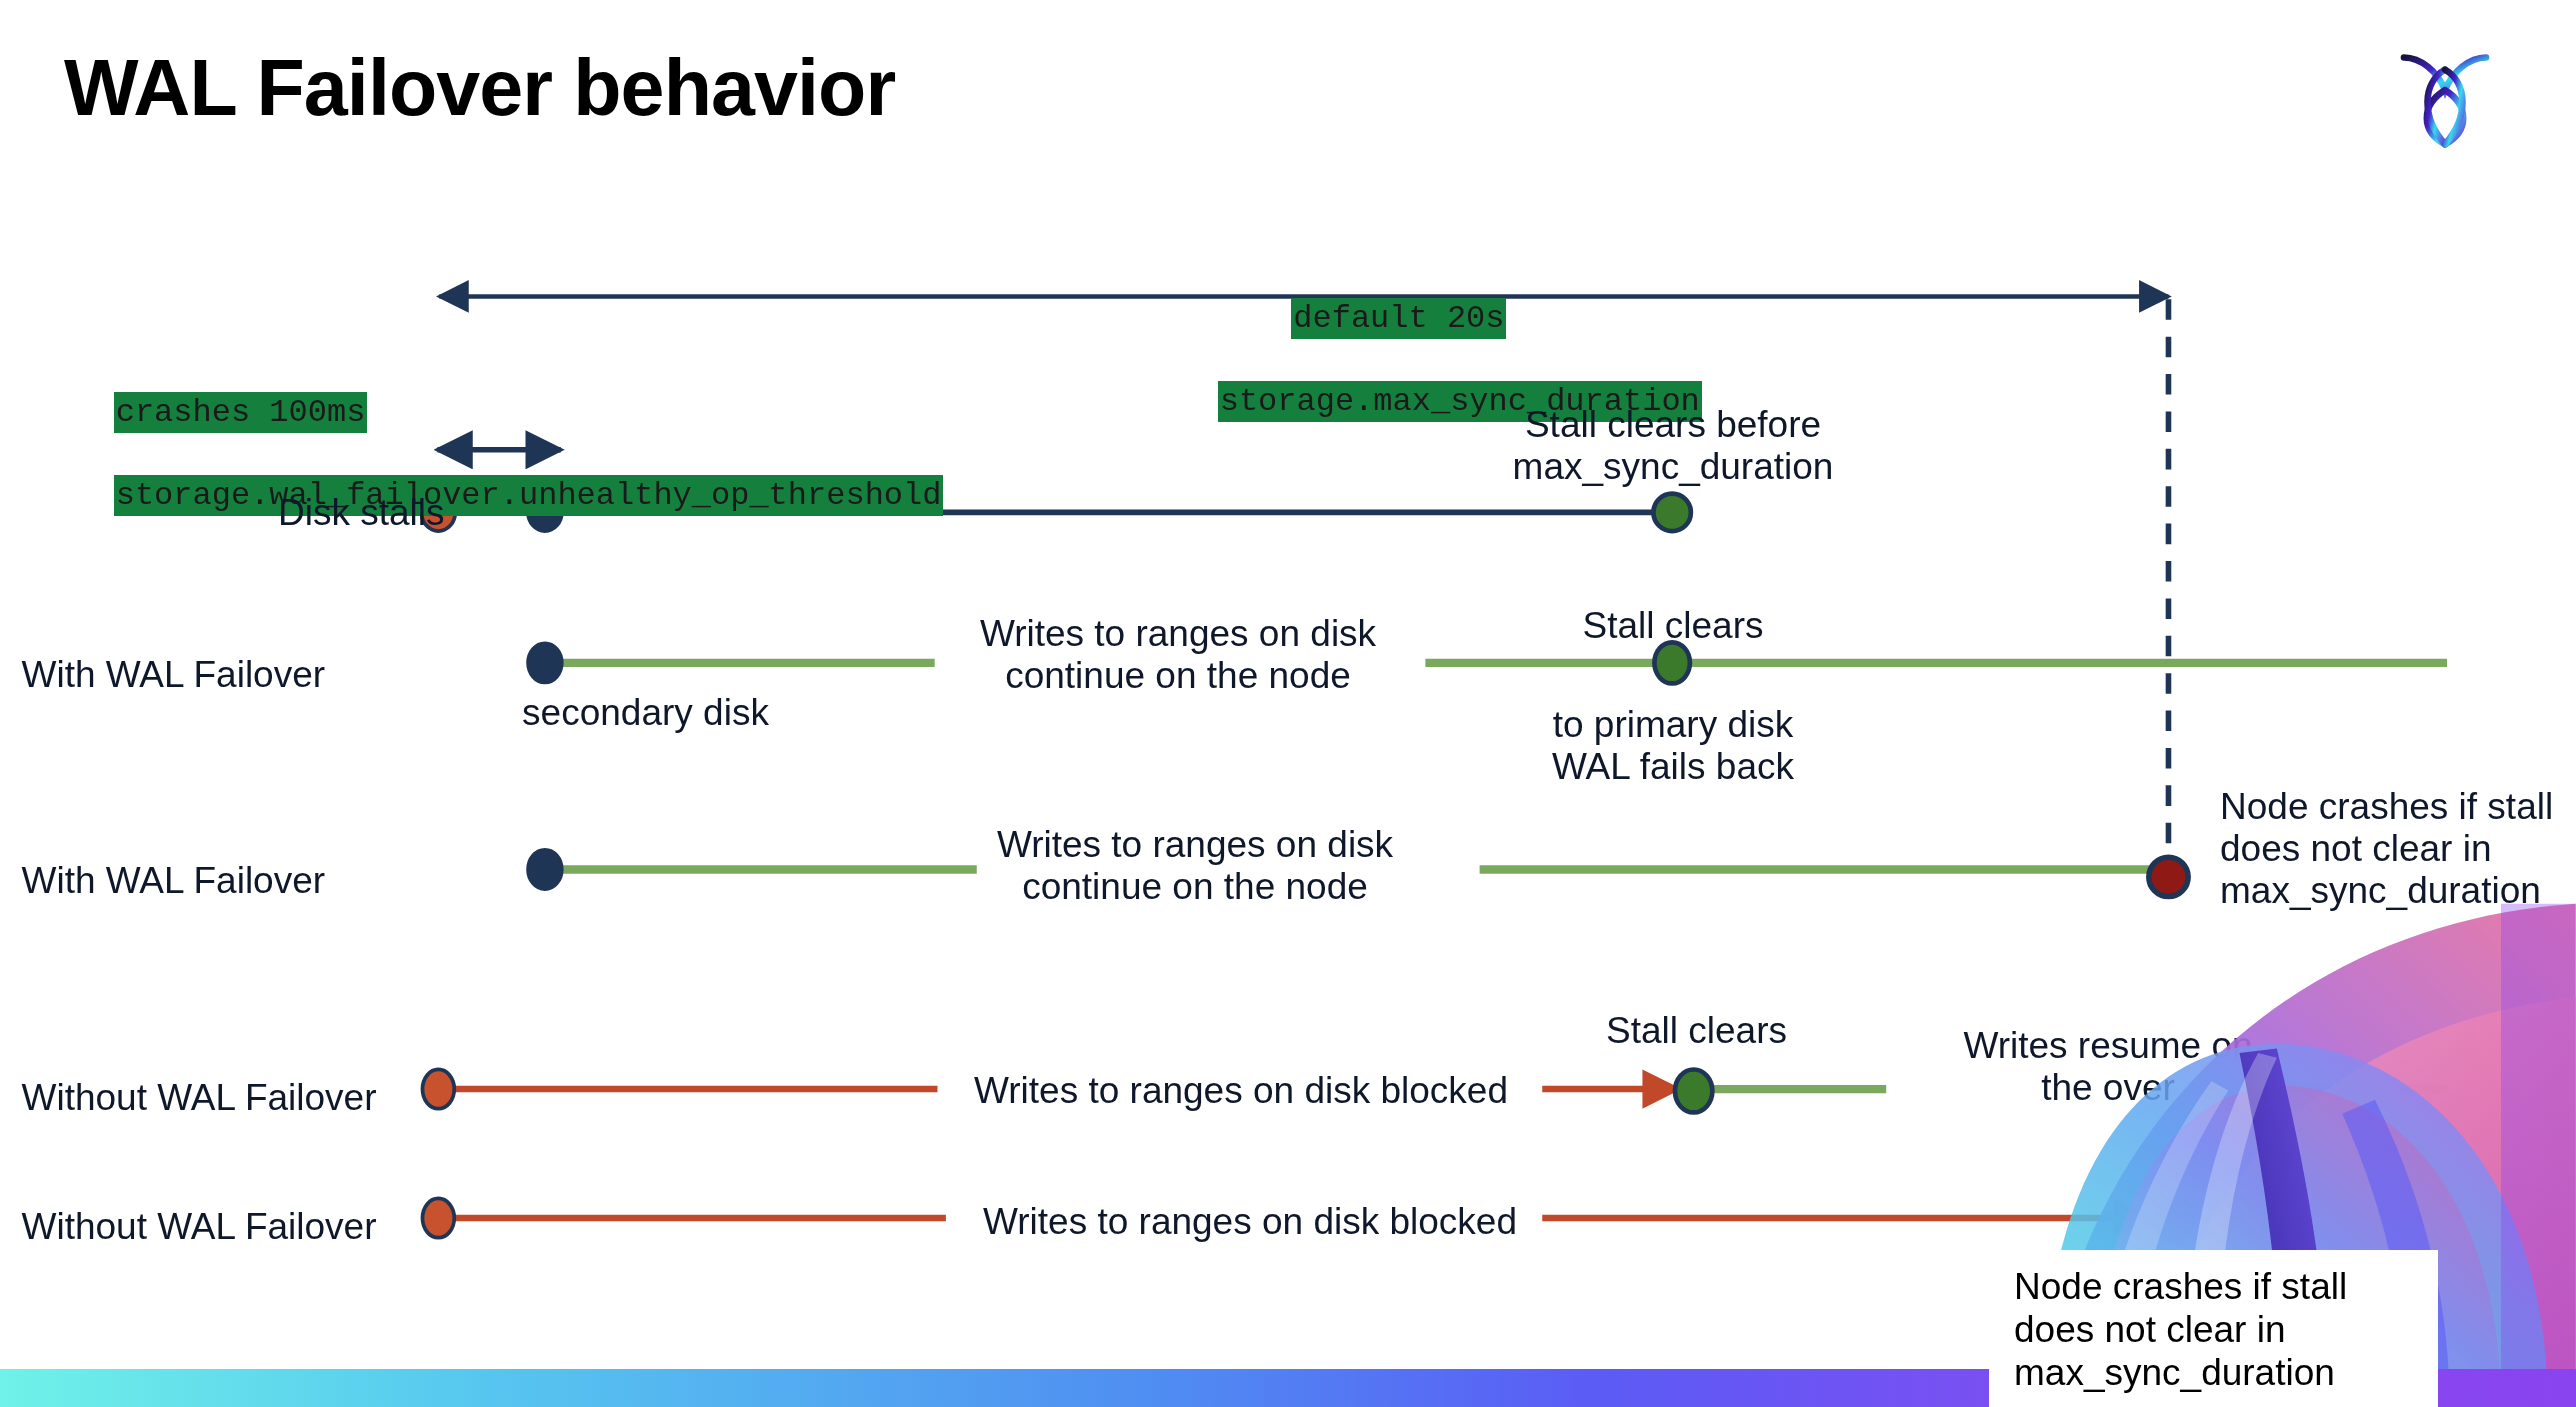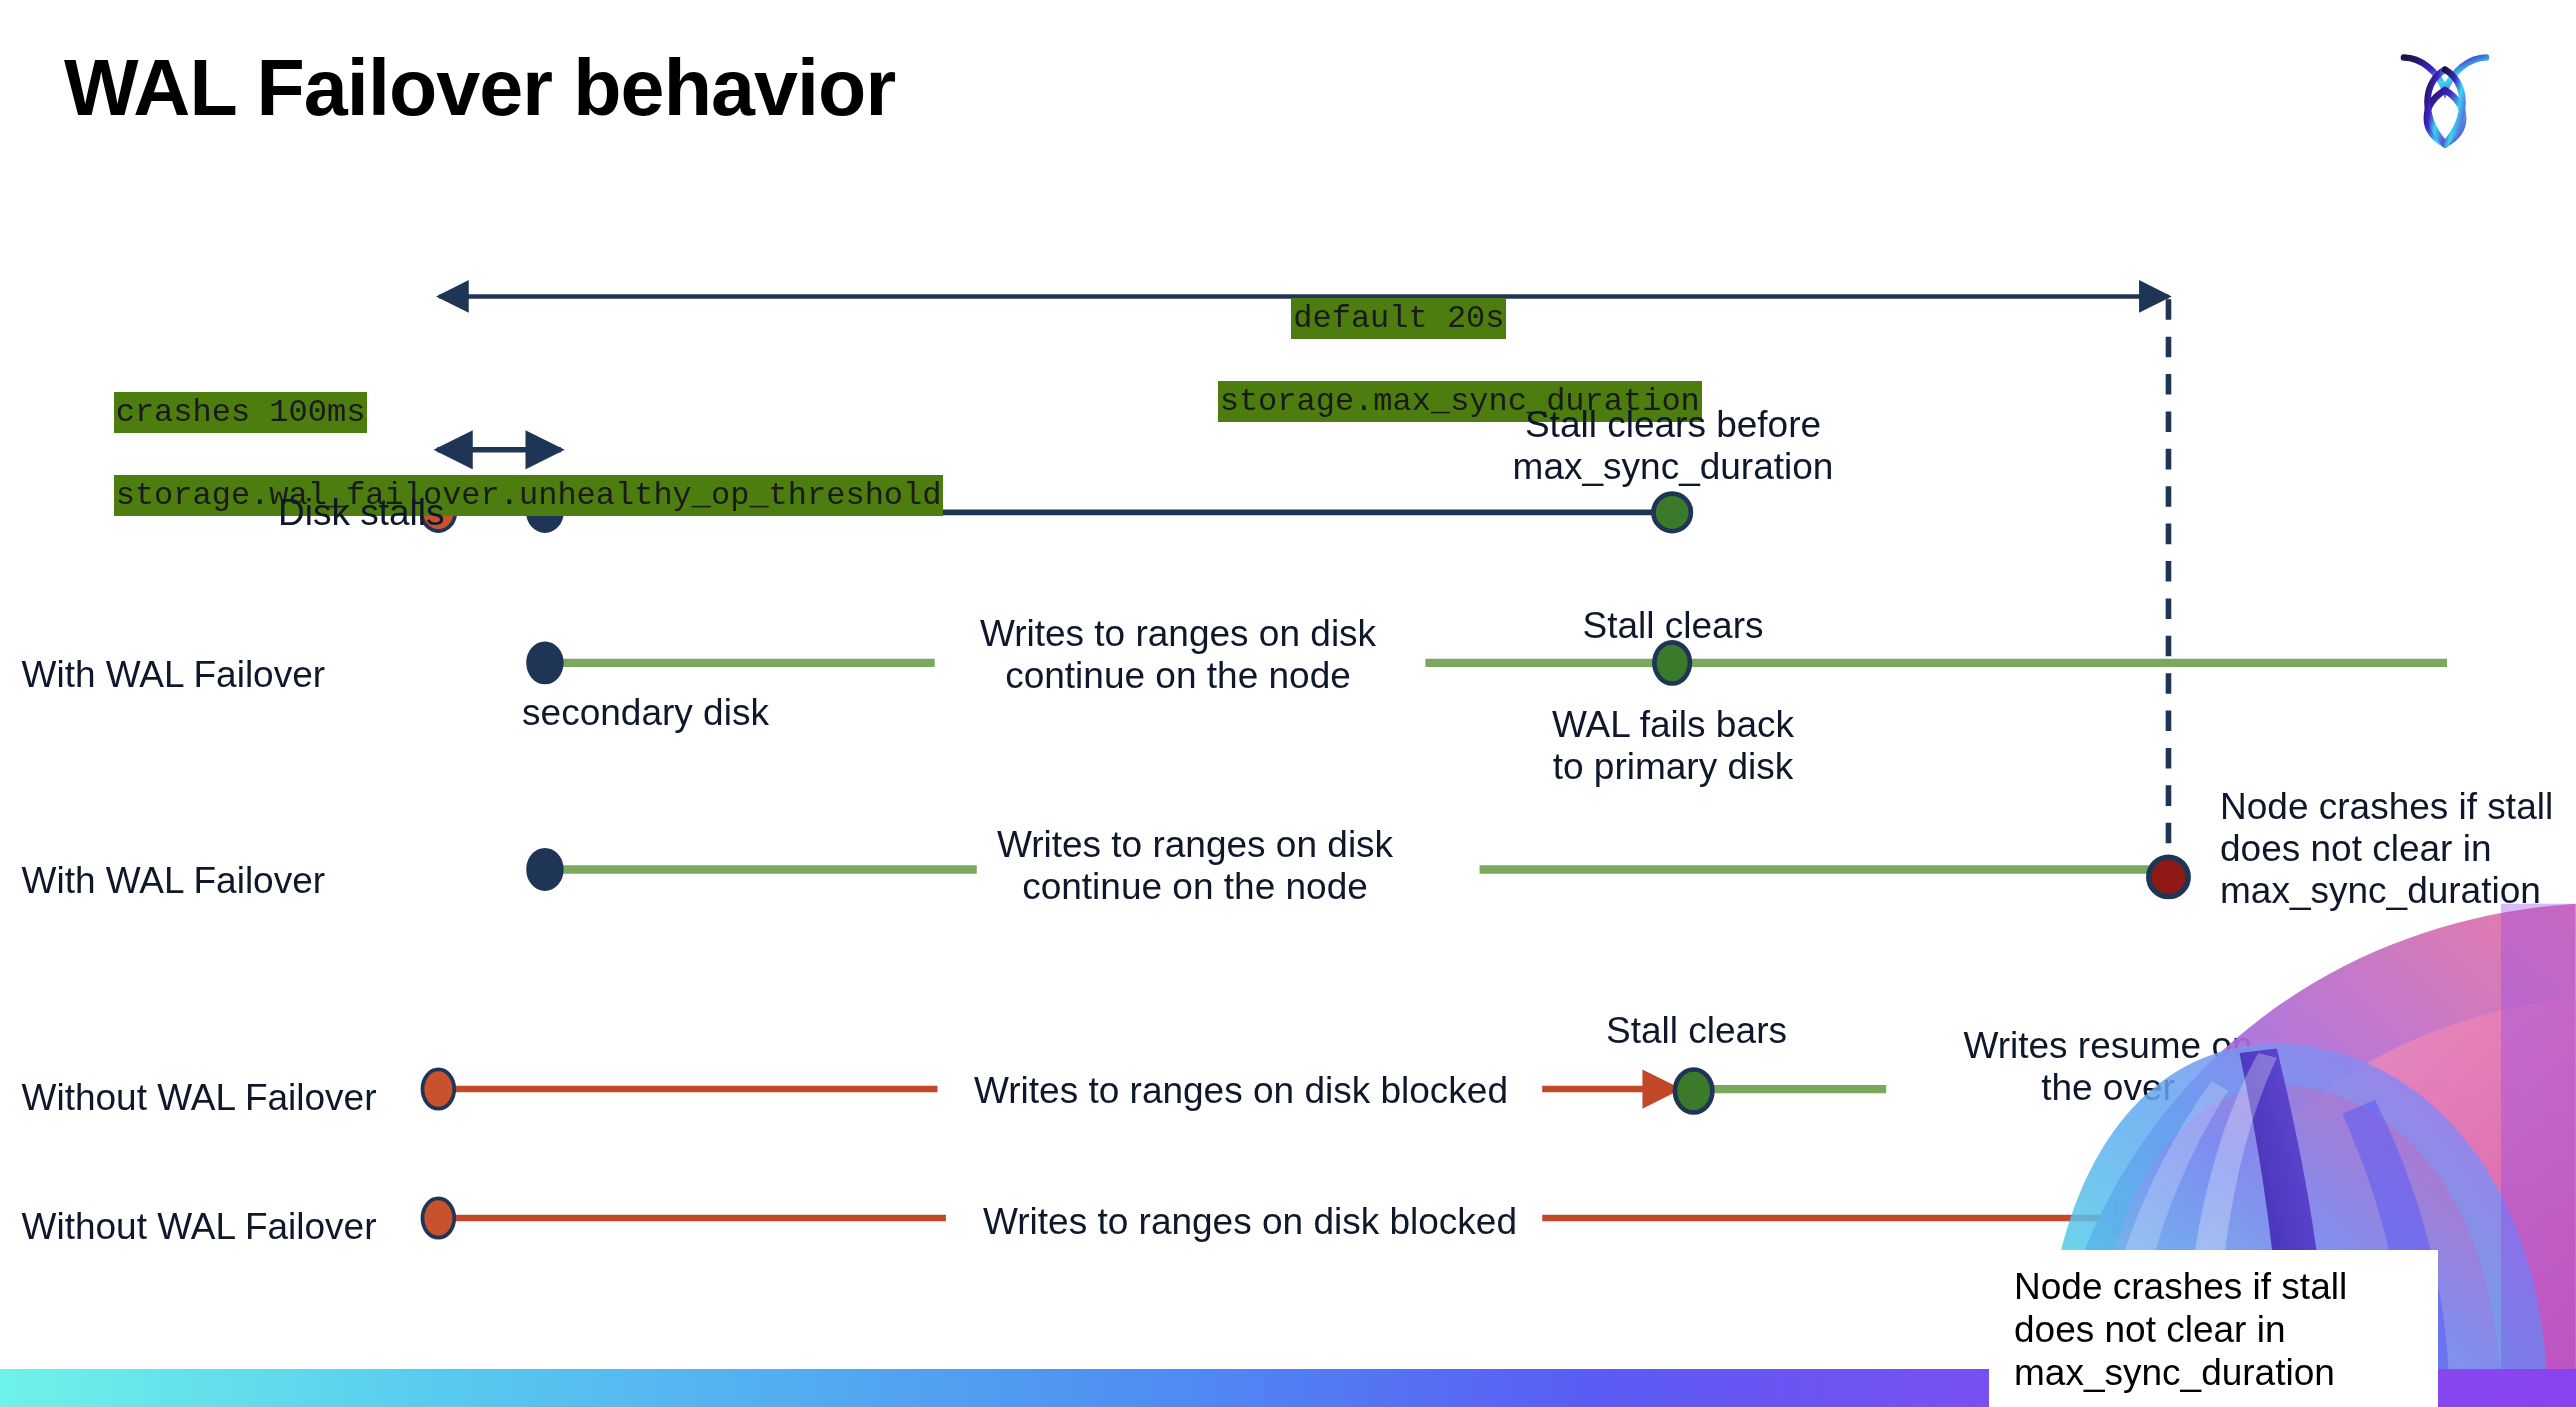--- a/index.html
+++ b/index.html
@@ -33,21 +33,21 @@
   .row-label{font-size:37px;white-space:nowrap;}
   .ann{font-size:37px;line-height:1.14;text-align:center;}
   .ann-left{text-align:left;}
   .code-chip{
     position:absolute;
     font-family:"Liberation Mono","DejaVu Sans Mono",monospace;
     font-size:32px;line-height:1.30;
     color:#1a1a1a;
     white-space:pre;
   }
-  .code-chip span{background:#4d7c0f;display:inline-block;padding:0 1.9px;}
+  .code-chip span{background:#15803d;display:inline-block;padding:0 1.9px;}
   .code-center{text-align:center;}
 
   
   #bottom-bar{
     position:absolute;left:0;bottom:0;width:2576px;height:39px;
     background:linear-gradient(90deg,#6ff2e8 0%,#57c8ef 18%,#4f8df2 45%,#5b5bf5 62%,#7b4ff2 78%,#8a43ef 100%);
   }
   #corner-art{
     position:absolute;right:0;bottom:0;width:673px;height:523px;
     overflow:hidden;pointer-events:none;
@@ -181,22 +181,22 @@
   </div>
 
   <div class="lbl ann" style="left:935px;top:613px;width:486px;">
     <div>Writes to ranges on disk</div>
     <div>continue on the node</div>
   </div>
 
   <div class="lbl ann" style="left:1486px;top:605px;width:374px;">Stall clears</div>
 
   <div class="lbl ann" style="left:1486px;top:704px;width:374px;">
+    <div>to primary disk</div>
     <div>WAL fails  back</div>
-    <div>to primary disk</div>
   </div>
 
   <div class="lbl ann" style="left:952px;top:824px;width:486px;">
     <div>Writes to ranges on disk</div>
     <div>continue on the node</div>
   </div>
 
   <div class="lbl ann ann-left" style="left:2220px;top:786px;width:355px;">
     <div>Node crashes if stall</div>
     <div>does not clear in</div>

